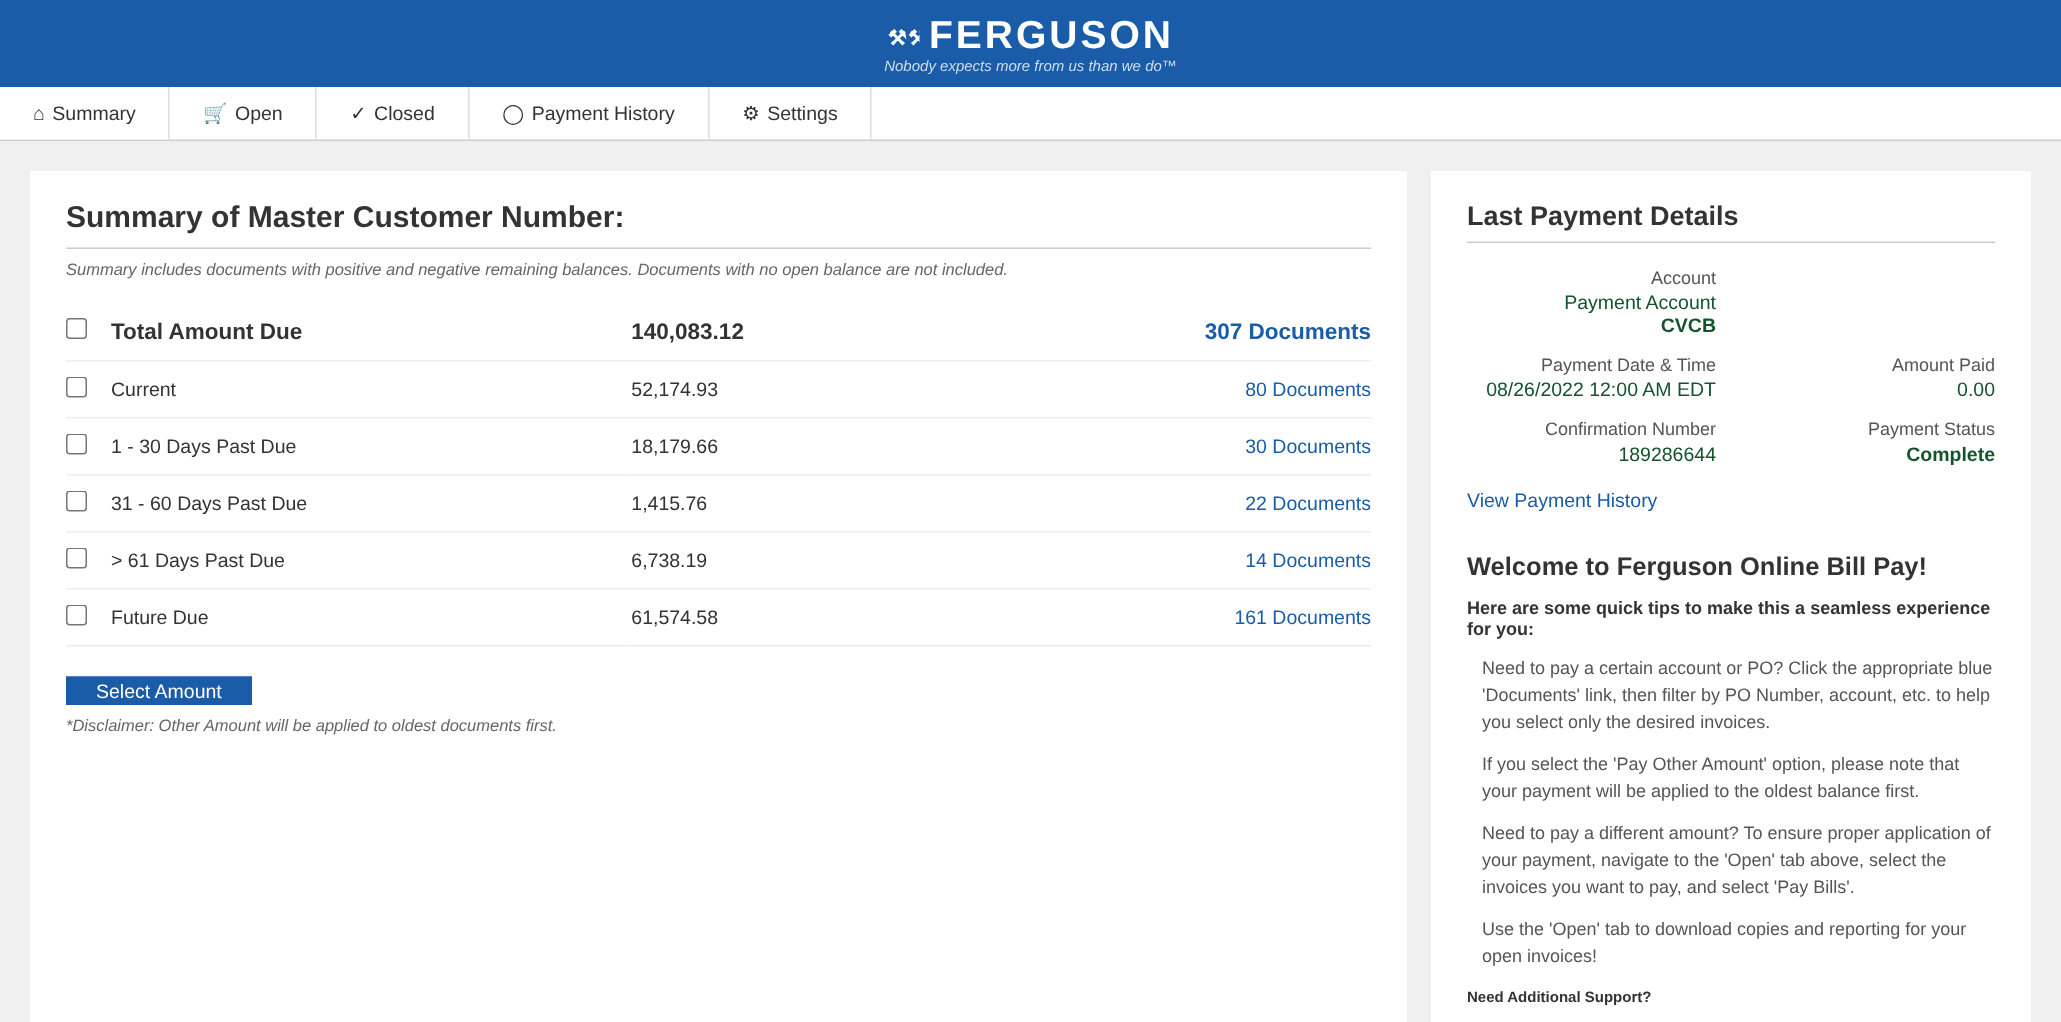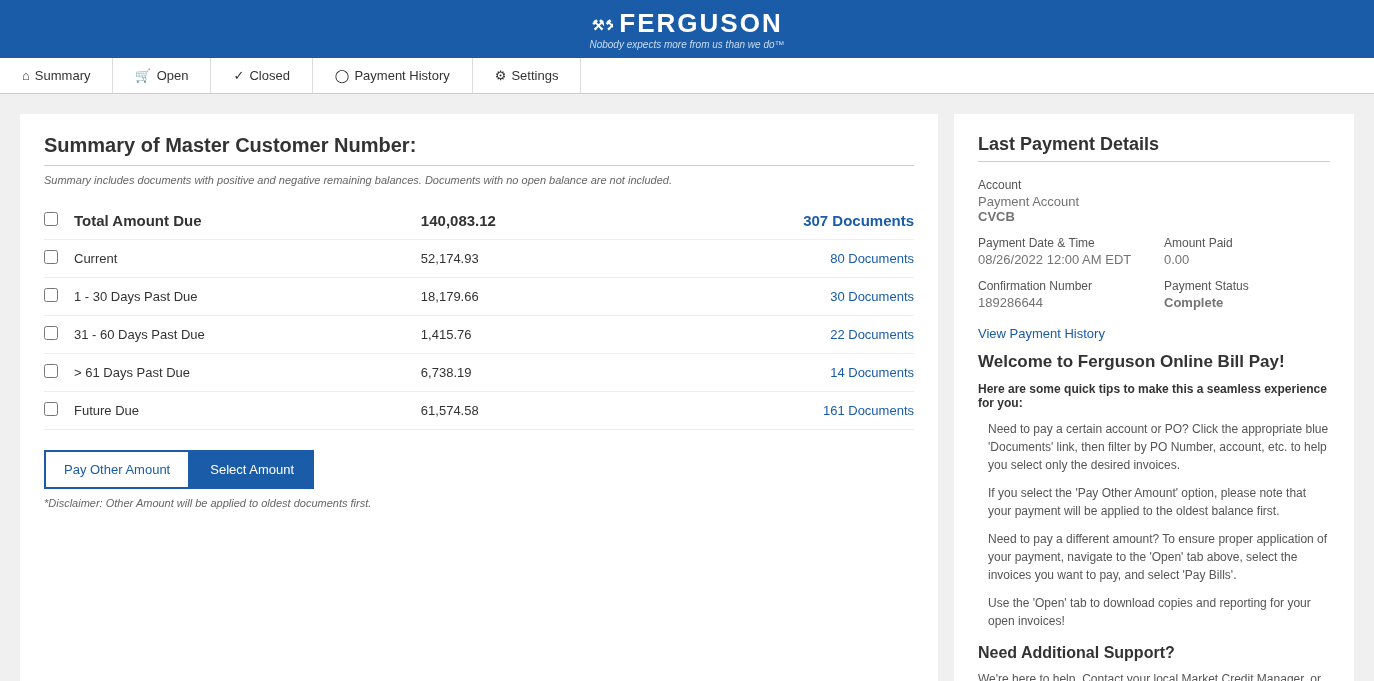--- a/index.html
+++ b/index.html
@@ -200,41 +200,42 @@
       border-top: 1px solid #ccc;
       margin-bottom: 16px;
     }
 
     
     .payment-grid {
       display: grid;
       grid-template-columns: 1fr 1fr;
       gap: 12px 20px;
       margin-bottom: 16px;
+      text-align: right;
     }
     .payment-label {
       font-size: 12px;
       color: #555;
       margin-bottom: 2px;
     }
     .payment-value {
       font-size: 13px;
-      color: #737373;
+      color: #14532d;
     }
     .payment-value.bold {
       font-weight: bold;
     }
 
     .view-history-link {
       color: #1a5ca8;
       font-size: 13px;
       cursor: pointer;
       text-decoration: none;
       display: block;
-      margin-bottom: 11px;
+      margin-bottom: 27px;
     }
 
     
     .welcome-title {
       font-size: 17px;
       font-weight: bold;
       color: #333;
       margin-bottom: 10px;
     }
     .tips-intro {
@@ -245,21 +246,21 @@
     }
     .tip-item {
       font-size: 12px;
       color: #555;
       margin-bottom: 10px;
       line-height: 1.5;
       padding-left: 10px;
     }
 
     .support-title {
-      font-size: 16px;
+      font-size: 10px;
       font-weight: bold;
       color: #333;
       margin-top: 14px;
       margin-bottom: 8px;
     }
     .support-text {
       font-size: 12px;
       color: #555;
       line-height: 1.5;
     }
@@ -371,21 +372,20 @@
         <td class="label-col">Future Due</td>
         <td class="amount-col">61,574.58</td>
         <td class="docs-col">
           <a href="#">161 Documents</a>
         </td>
       </tr>
     </tbody>
       </table>
 
     <div class="button-row">
-      <button class="btn-pay-other">Pay Other Amount</button>
       <button class="btn-select-amount">Select Amount</button>
     </div>
     <div class="disclaimer">*Disclaimer: Other Amount will be applied to oldest documents first.</div>
   </div>
 
   <div class="right-panel">
 
     <div class="section-title">Last Payment Details</div>
     <hr class="section-divider">
 

